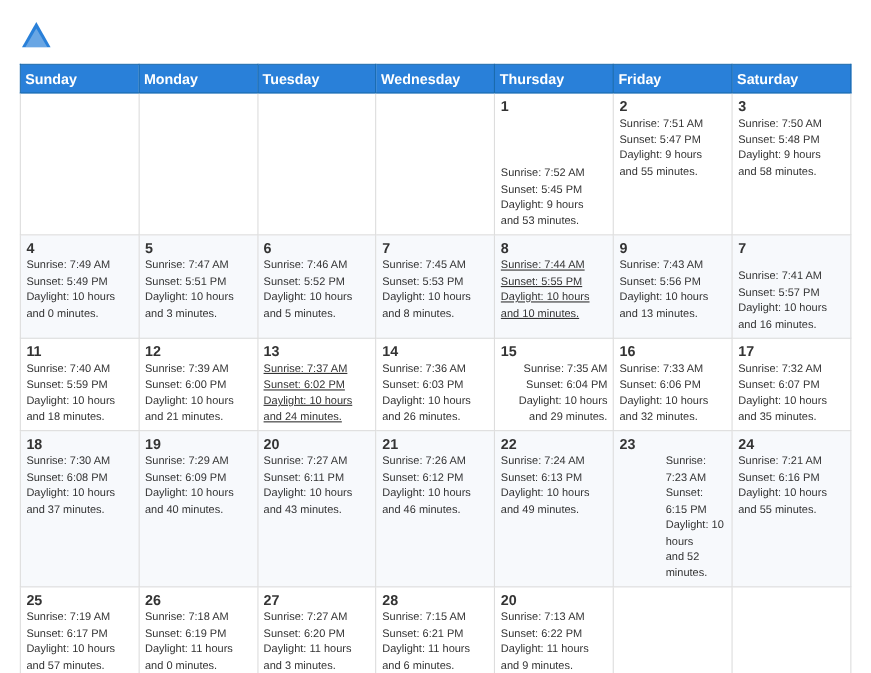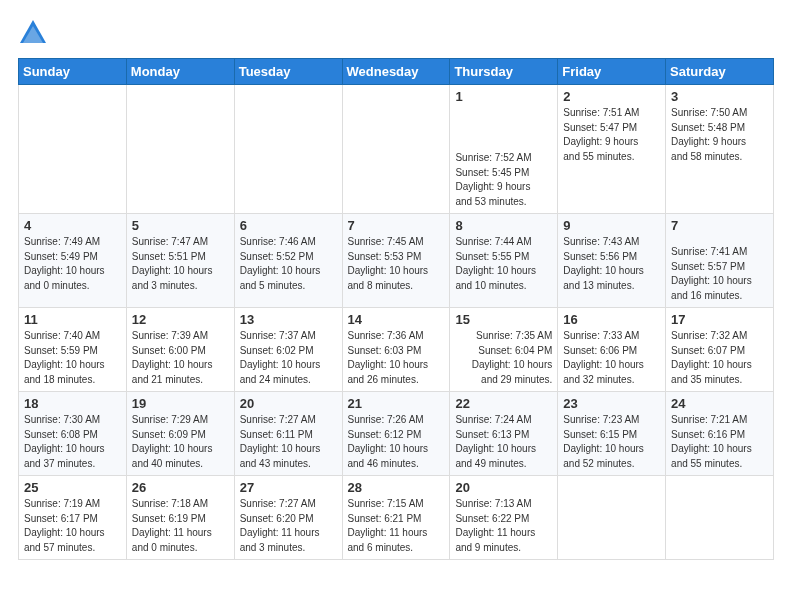--- a/index.html
+++ b/index.html
@@ -175,21 +175,21 @@
           </td>
           <td>
             <div class="day-number">7</div>
             <div class="day-info" style="white-space: pre-line;">Sunrise: 7:45 AM
 Sunset: 5:53 PM
 Daylight: 10 hours
 and 8 minutes.</div>
           </td>
           <td>
             <div class="day-number">8</div>
-            <div class="day-info" style="white-space: pre-line;">Sunrise: 7:44 AM
+            <div class="day-info" style="white-space: pre-line; text-decoration: underline;">Sunrise: 7:44 AM
 Sunset: 5:55 PM
 Daylight: 10 hours
 and 10 minutes.</div>
           </td>
           <td>
             <div class="day-number">9</div>
             <div class="day-info" style="white-space: pre-line;">Sunrise: 7:43 AM
 Sunset: 5:56 PM
 Daylight: 10 hours
 and 13 minutes.</div>
@@ -212,21 +212,21 @@
           </td>
           <td>
             <div class="day-number">12</div>
             <div class="day-info" style="white-space: pre-line;">Sunrise: 7:39 AM
 Sunset: 6:00 PM
 Daylight: 10 hours
 and 21 minutes.</div>
           </td>
           <td>
             <div class="day-number">13</div>
-            <div class="day-info" style="white-space: pre-line;">Sunrise: 7:37 AM
+            <div class="day-info" style="white-space: pre-line; text-decoration: underline;">Sunrise: 7:37 AM
 Sunset: 6:02 PM
 Daylight: 10 hours
 and 24 minutes.</div>
           </td>
           <td>
             <div class="day-number">14</div>
             <div class="day-info" style="white-space: pre-line;">Sunrise: 7:36 AM
 Sunset: 6:03 PM
 Daylight: 10 hours
 and 26 minutes.</div>
@@ -284,21 +284,21 @@
           </td>
           <td>
             <div class="day-number">22</div>
             <div class="day-info" style="white-space: pre-line;">Sunrise: 7:24 AM
 Sunset: 6:13 PM
 Daylight: 10 hours
 and 49 minutes.</div>
           </td>
           <td>
             <div class="day-number">23</div>
-            <div class="day-info" style="white-space: pre-line;">Sunrise: 7:23 AM
+            <div class="day-info" style="white-space: pre-line; margin-left: 42px;">Sunrise: 7:23 AM
 Sunset: 6:15 PM
 Daylight: 10 hours
 and 52 minutes.</div>
           </td>
           <td>
             <div class="day-number">24</div>
             <div class="day-info" style="white-space: pre-line;">Sunrise: 7:21 AM
 Sunset: 6:16 PM
 Daylight: 10 hours
 and 55 minutes.</div>

